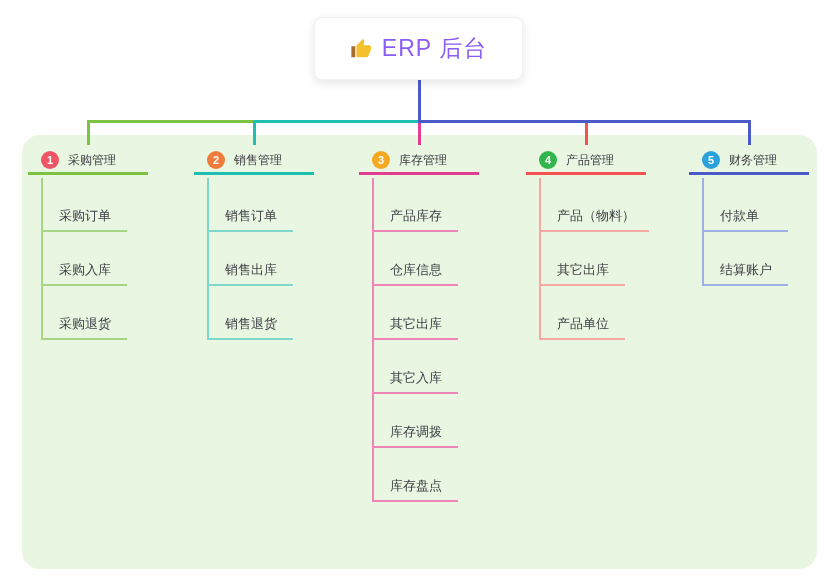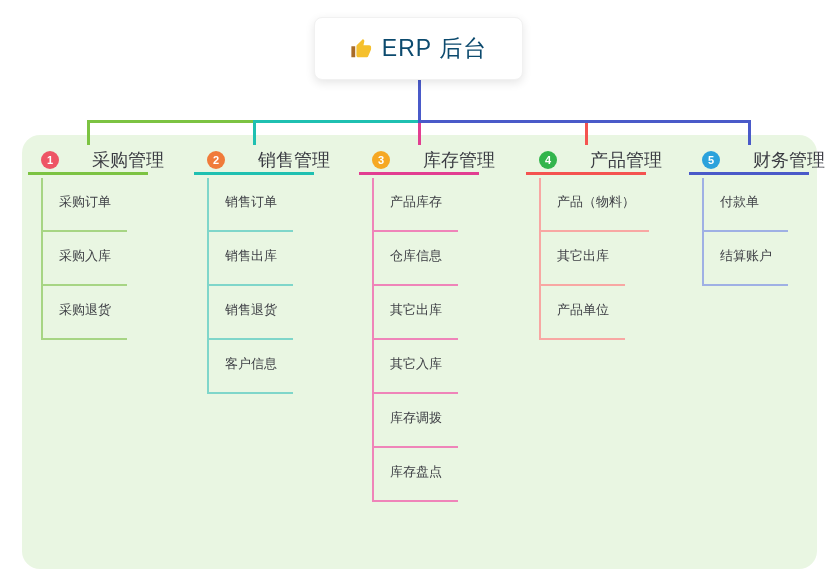--- a/index.html
+++ b/index.html
@@ -13,46 +13,46 @@
     position:absolute;left:22px;top:135px;width:795px;height:434px;
     border-radius:18px;
   }
   .root-card{
     position:absolute;left:314px;top:17px;width:209px;height:63px;
     background:#ffffff;border:1px solid #f1f1f1;border-radius:8px;
     box-shadow:0 3px 10px rgba(0,0,0,0.10);
     display:flex;align-items:center;justify-content:center;gap:10px;
     box-sizing:border-box;z-index:3;cursor:default;
   }
-  .root-card .root-title{font-size:23px;color:#0c4a6e;letter-spacing:1px;}
+  .root-card .root-title{font-size:23px;color:#8b5cf6;letter-spacing:1px;}
   .root-card svg{display:block;}
   .line{position:absolute;z-index:1;}
   .branch{
     position:absolute;top:148px;width:120px;z-index:2;
   }
   .branch-title{
     width:120px;height:27px;box-sizing:content-box;
     border-bottom:3px solid var(--strong);
     display:flex;align-items:center;gap:9px;padding-left:13px;
     box-sizing:border-box;
   }
   .badge{
     width:18px;height:18px;border-radius:50%;background:var(--badge);
     color:#ffffff;font-size:11px;font-weight:bold;
     display:flex;align-items:center;justify-content:center;flex:0 0 18px;
   }
-  .branch-title-label{font-size:18px;color:#3b3c43;white-space:nowrap;margin-left:24px;}
+  .branch-title-label{font-size:12px;color:#3b3c43;white-space:nowrap;}
   .branch-children{
     position:absolute;left:13px;top:30px;
     border-left:2px solid var(--light);
   }
   .child{
     height:54px;width:max-content;min-width:84px;box-sizing:border-box;
     display:flex;align-items:flex-end;
-    padding:0 14px 20px 16px;
+    padding:0 14px 6px 16px;
     border-bottom:2px solid var(--light);
   }
   .child-label{font-size:13px;color:#3f4046;line-height:1.15;white-space:nowrap;}
 </style>
 </head>
 <body>
 
 <div class="stage">
 
   <div class="panel" style="background: rgb(233, 246, 226);"></div>
@@ -108,23 +108,20 @@
     </div>
     <div class="branch-children">
           <div class="child">
     <span class="child-label">销售订单</span>
   </div>
           <div class="child">
     <span class="child-label">销售出库</span>
   </div>
           <div class="child">
     <span class="child-label">销售退货</span>
-  </div>
-          <div class="child">
-    <span class="child-label">客户信息</span>
   </div>
         </div>
   </div>
       <div class="branch" style="left: 359px; --strong: #e23e91; --light: #ef84b9; --badge: #f6a823;">
     <div class="branch-title">
       <span class="badge">
             <span>3</span>
           </span>
       <span class="branch-title-label">库存管理</span>
     </div>

